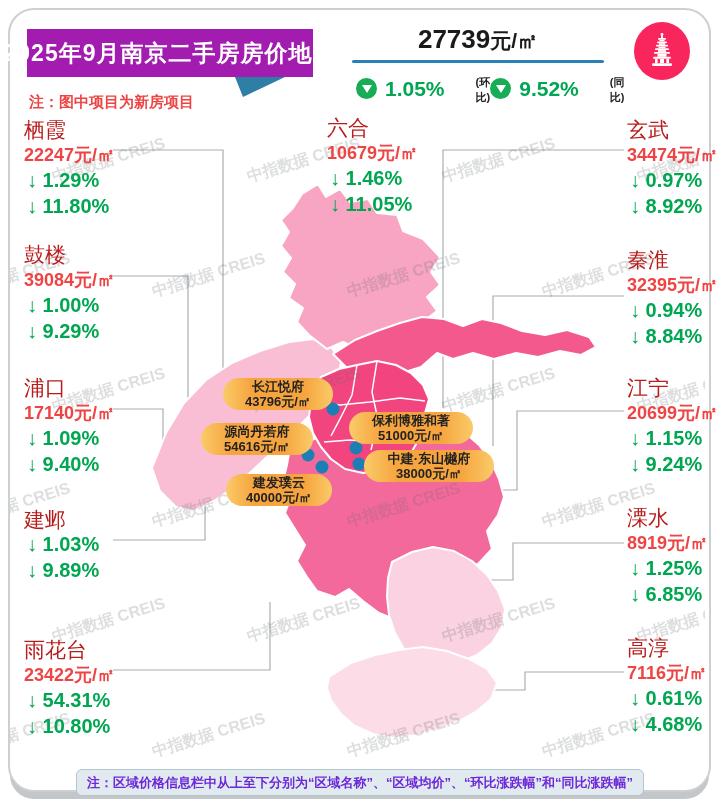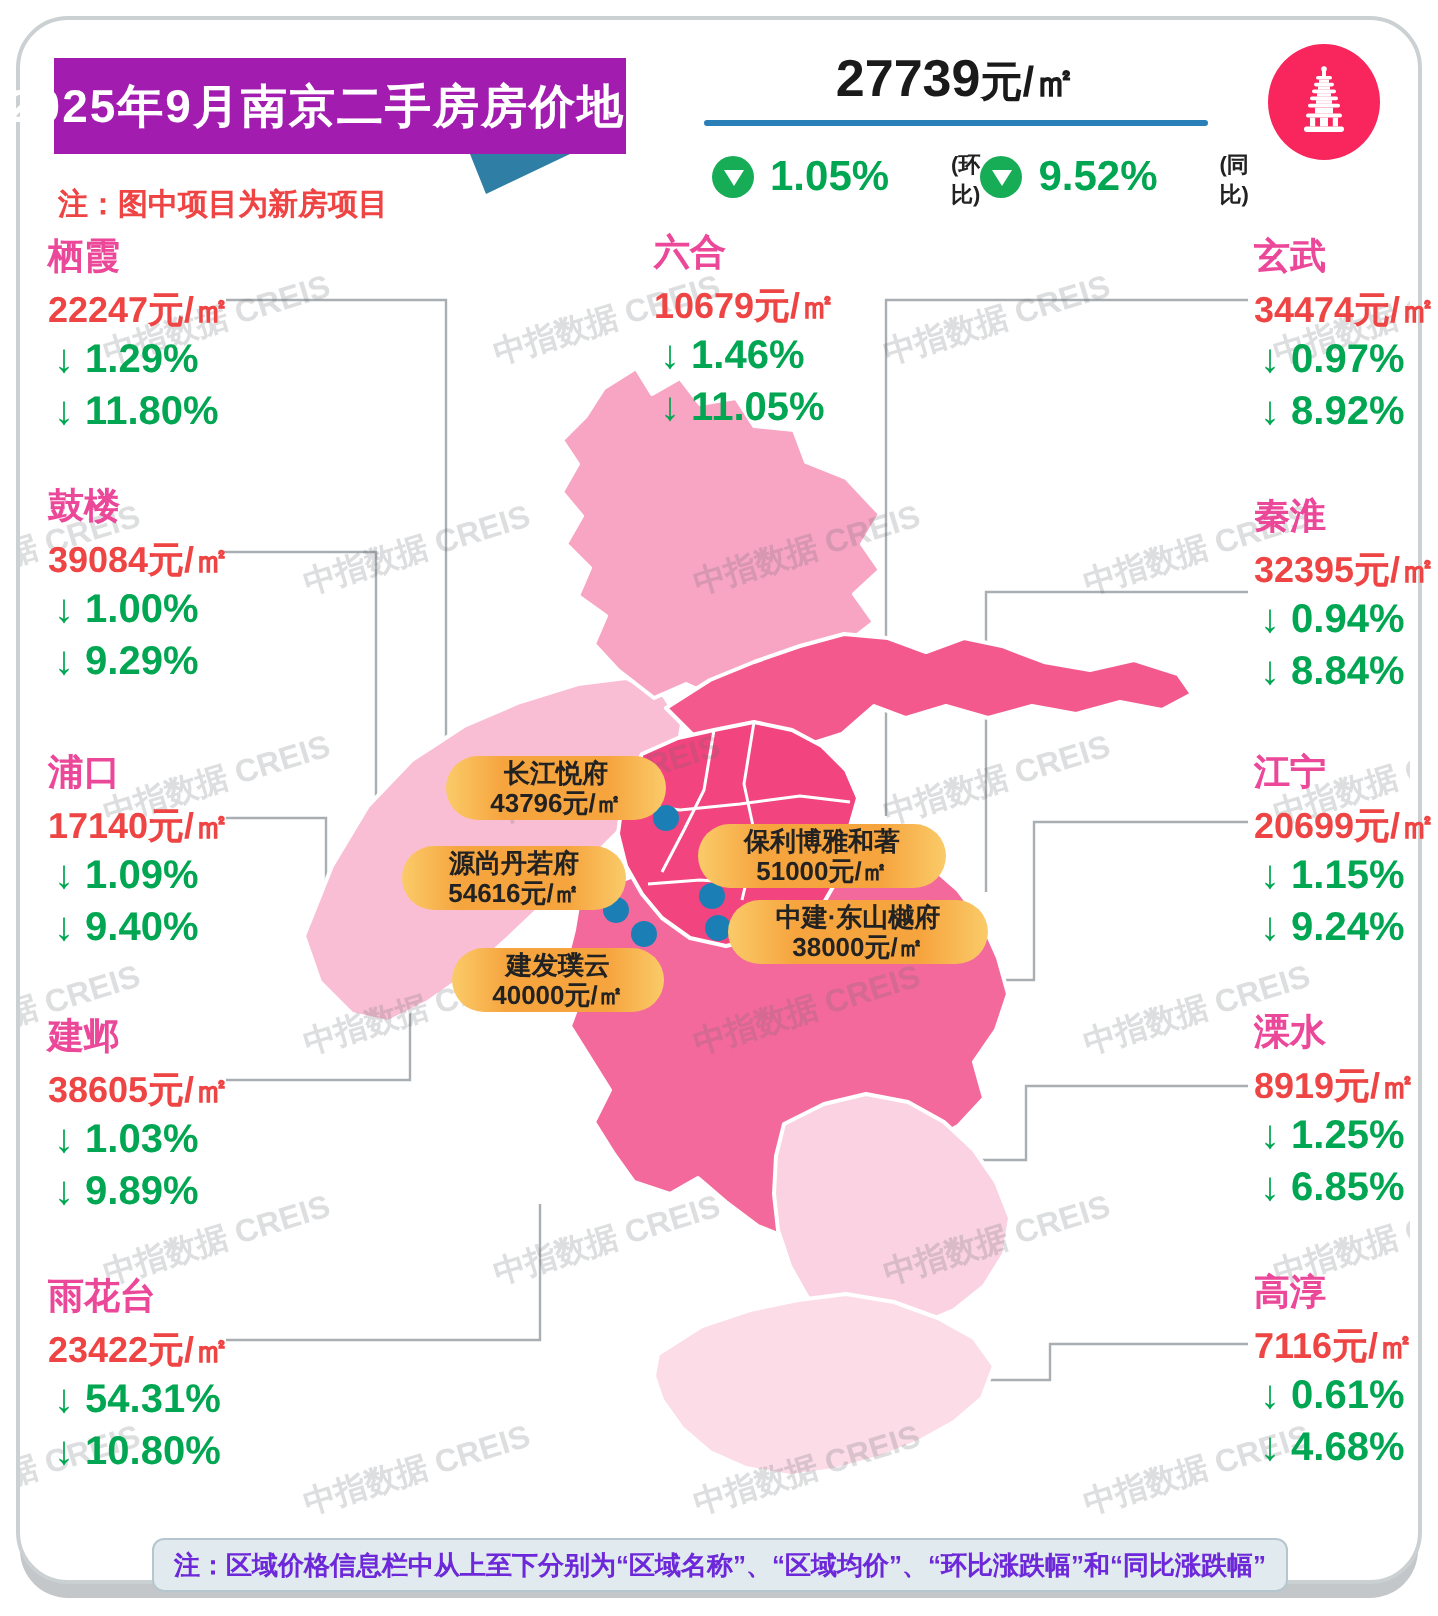--- a/index.html
+++ b/index.html
@@ -29,21 +29,21 @@
   .gcircle{width:21px;height:21px;border-radius:50%;background:#17AD56;display:inline-flex;
            align-items:center;justify-content:center;flex:0 0 auto;}
   .tri{width:0;height:0;border-left:5px solid transparent;border-right:5px solid transparent;
        border-top:8px solid #fff;}
   .pct-big{font-size:21px;font-weight:bold;color:#00A651;}
   .badge-label{font-size:11px;font-weight:bold;color:#222;margin-top:3px;padding-left:31px;}
   .logo{position:absolute;left:634px;top:22px;width:56px;height:58px;border-radius:50%;
         background:#F8265C;z-index:6;display:flex;align-items:center;justify-content:center;}
   
   .d{position:absolute;width:118px;z-index:4;}
-  .d-name{font-size:18px;font-weight:bold;color:#ec4899;height:27px;}
+  .d-name{font-size:21px;font-weight:normal;color:#b91c1c;height:27px;}
   .d-price{font-size:18px;font-weight:bold;color:#ef4444;height:26px;}
   .d-pct{font-size:20px;font-weight:bold;color:#00A651;height:26px;padding-left:3px;}
   .dc-qixia{left:24px;top:116px}   .dc-gulou{left:24px;top:241px}
   .dc-pukou{left:24px;top:374px}   .dc-jianye{left:24px;top:506px}
   .dc-yuhuatai{left:24px;top:636px}.dc-liuhe{left:327px;top:114px}
   .dc-xuanwu{left:627px;top:116px} .dc-qinhuai{left:627px;top:246px}
   .dc-jiangning{left:627px;top:374px}.dc-lishui{left:627px;top:504px}
   .dc-gaochun{left:627px;top:634px}
   
   .map-svg{position:absolute;left:0;top:0;z-index:1;}
@@ -202,21 +202,20 @@
   <div class="d-pct">↓ 9.29%</div>
 </div>
 <div class="d dc-pukou">
   <div class="d-name">浦口</div>
   <div class="d-price">17140元/㎡</div>
   <div class="d-pct">↓ 1.09%</div>
   <div class="d-pct">↓ 9.40%</div>
 </div>
 <div class="d dc-jianye">
   <div class="d-name">建邺</div>
-  <div class="d-price">38605元/㎡</div>
   <div class="d-pct">↓ 1.03%</div>
   <div class="d-pct">↓ 9.89%</div>
 </div>
 <div class="d dc-yuhuatai">
   <div class="d-name">雨花台</div>
   <div class="d-price">23422元/㎡</div>
   <div class="d-pct">↓ 54.31%</div>
   <div class="d-pct">↓ 10.80%</div>
 </div>
 <div class="d dc-liuhe">

